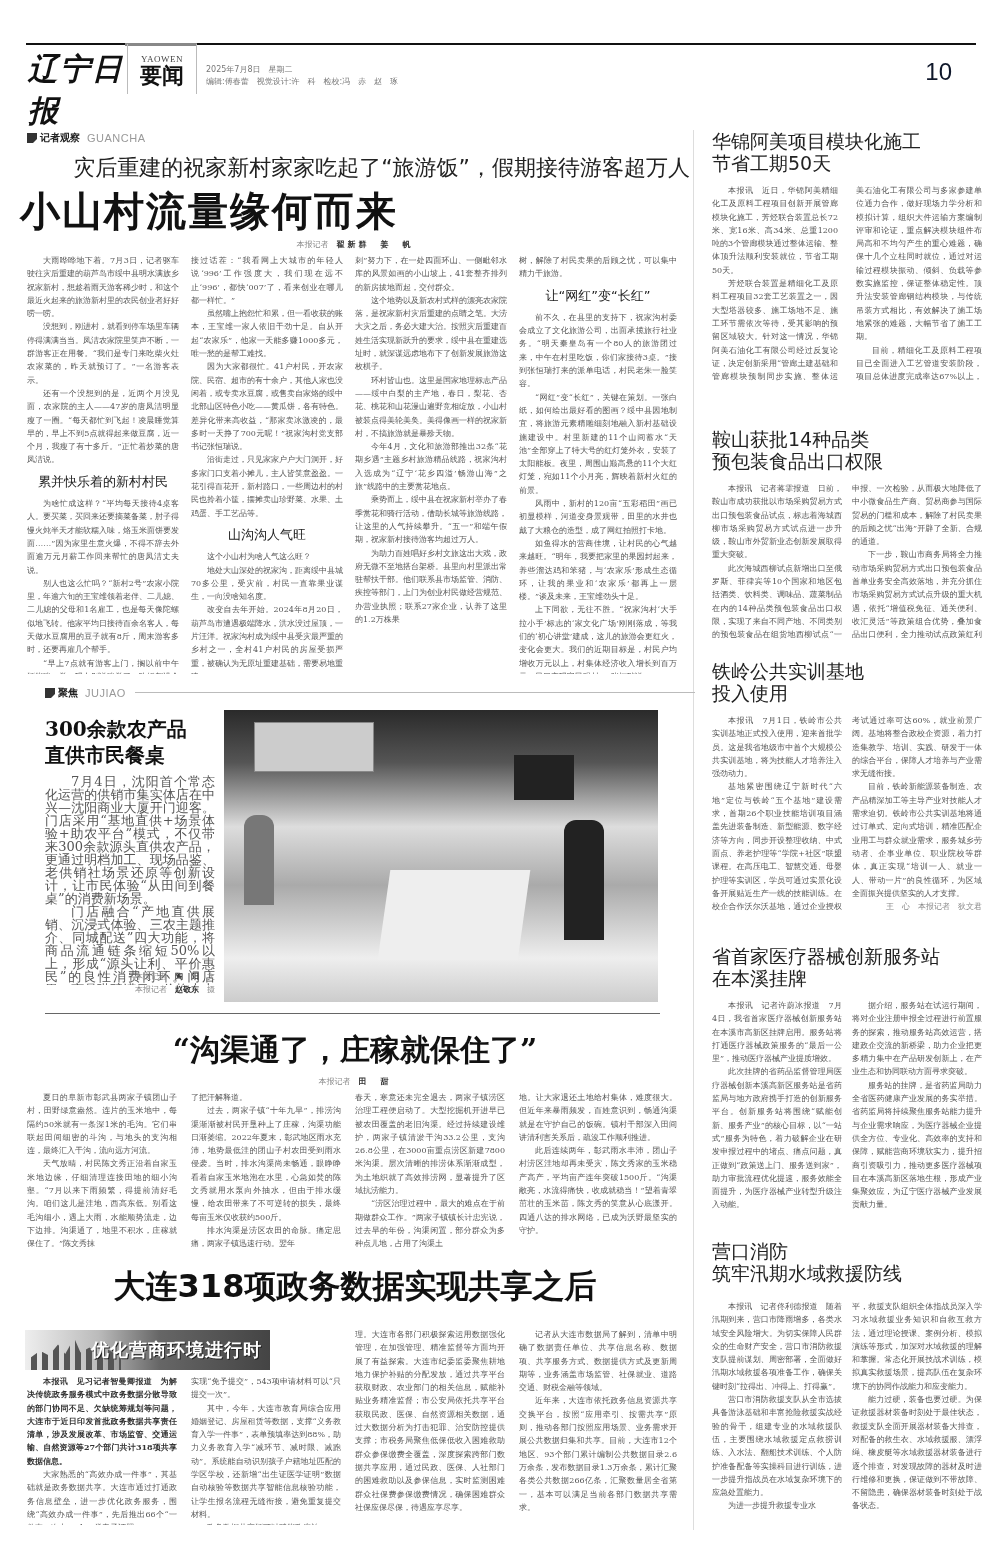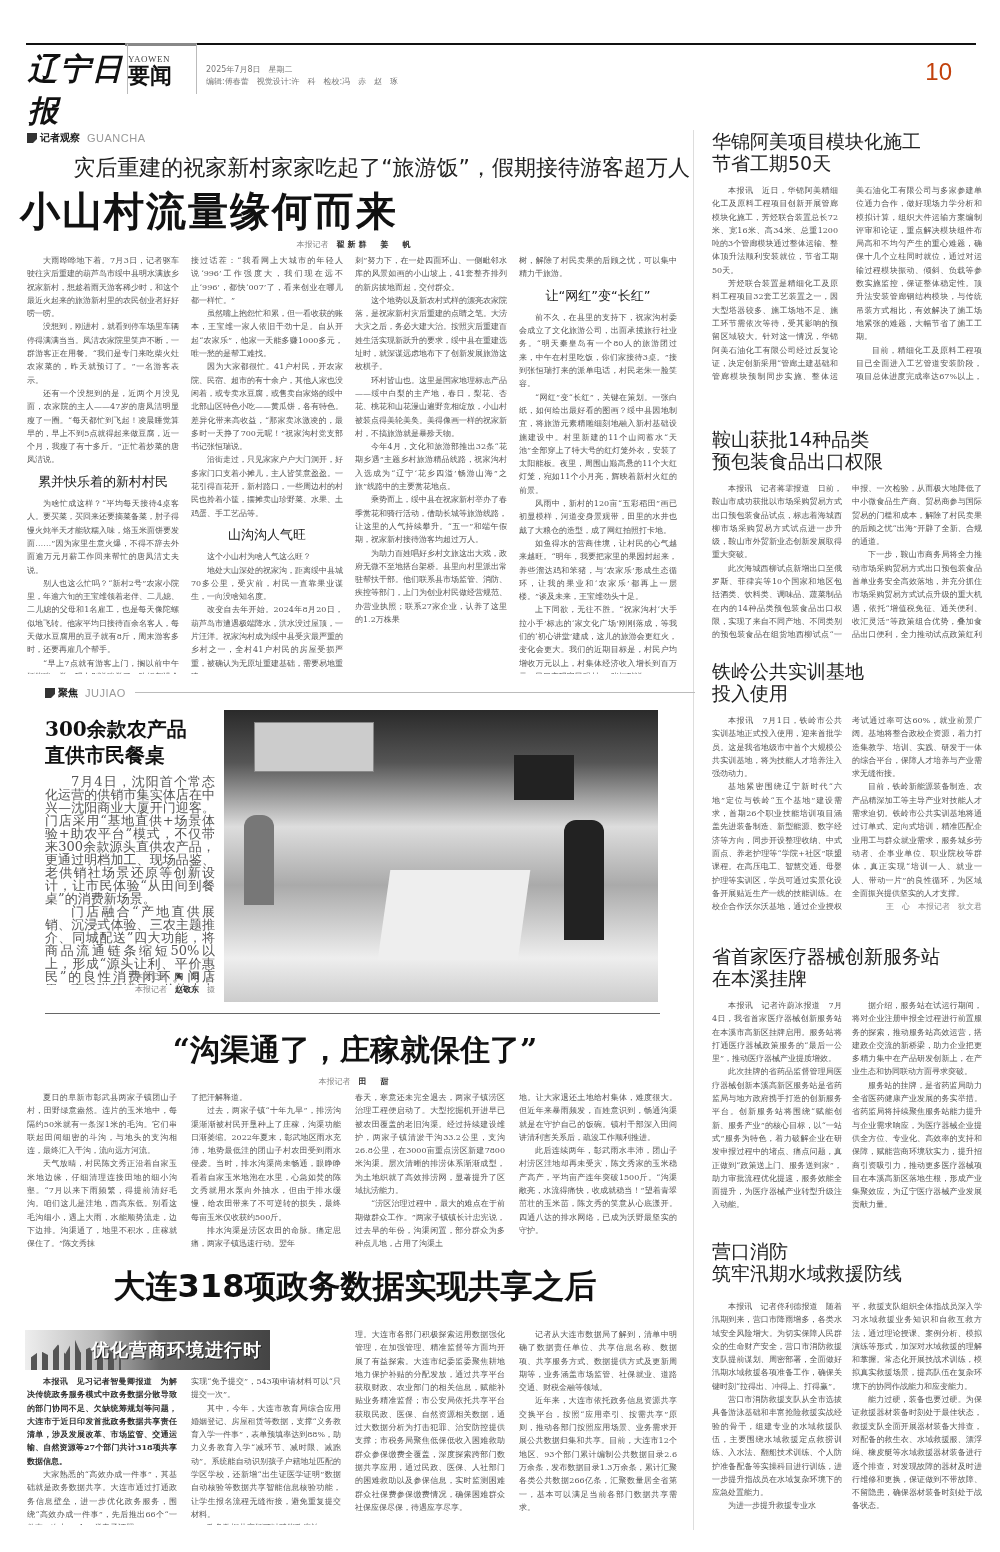--- a/index.html
+++ b/index.html
@@ -1,24 +1,24 @@
 <!DOCTYPE html>
 <html><head>
 <meta charset="utf-8">
 <style>
 *{box-sizing:border-box;margin:0;padding:0}
 body{width:1000px;height:1552px;background:#fff;font-family:"DejaVu Serif",serif;color:#333;position:relative;overflow:hidden}
 .abs{position:absolute}
 .rule{background:#111}
 .masthead-logo{left:28px;top:48px;width:100px;height:42px;font-family:"DejaVu Serif",serif;font-size:30px;font-weight:bold;font-style:italic;letter-spacing:2px;color:#111;line-height:42px}
-.section-box{left:127px;top:44px;width:70px;height:50px;border-left:1px solid #bbb;border-right:1px solid #bbb;}
+.section-box{left:127px;top:44px;width:70px;height:50px;border-left:1px solid #bbb;border-right:1px solid #bbb;text-align:center}
 .section-en{font-family:"Liberation Serif",serif;font-size:9px;color:#444;margin-top:10px;letter-spacing:.5px}
 .section-cn{font-family:"DejaVu Sans",sans-serif;font-size:22px;font-weight:bold;color:#111;line-height:24px}
 .meta{left:206px;top:64px;font-family:"DejaVu Sans",sans-serif;font-size:8px;color:#777;line-height:12px}
-.page-num{right:48px;top:58px;font-family:"Liberation Sans",sans-serif;font-size:24px;color:#c2410c}
+.page-num{right:48px;top:58px;font-family:"Liberation Sans",sans-serif;font-size:24px;color:#0f172a}
 .kicker{font-family:"DejaVu Sans",sans-serif;font-size:10px;font-weight:bold;color:#222;display:flex;align-items:center;gap:3px}
 .kicker .sq{width:10px;height:10px;background:#333;display:inline-block;clip-path:polygon(0 0,100% 0,100% 60%,60% 100%,0 100%)}
 .kicker .en{font-family:"Liberation Sans",sans-serif;font-weight:normal;color:#999;font-size:11px;margin-left:4px;letter-spacing:.5px}
 .h-sub{font-family:"DejaVu Sans",sans-serif;font-size:22px;color:#222;text-align:right;white-space:nowrap}
 .h-main{font-family:"DejaVu Sans",sans-serif;font-size:40px;font-weight:bold;color:#111;text-align:left;letter-spacing:2px}
 .byline{font-family:"DejaVu Sans",sans-serif;font-size:8px;color:#888;text-align:center}
 .byline b{color:#333;font-weight:bold;letter-spacing:3px}
 .col{font-size:8px;line-height:13.3px;color:#555;text-align:justify;overflow:hidden}
 .col p{text-indent:2em}
 .col p.noind{text-indent:0}

